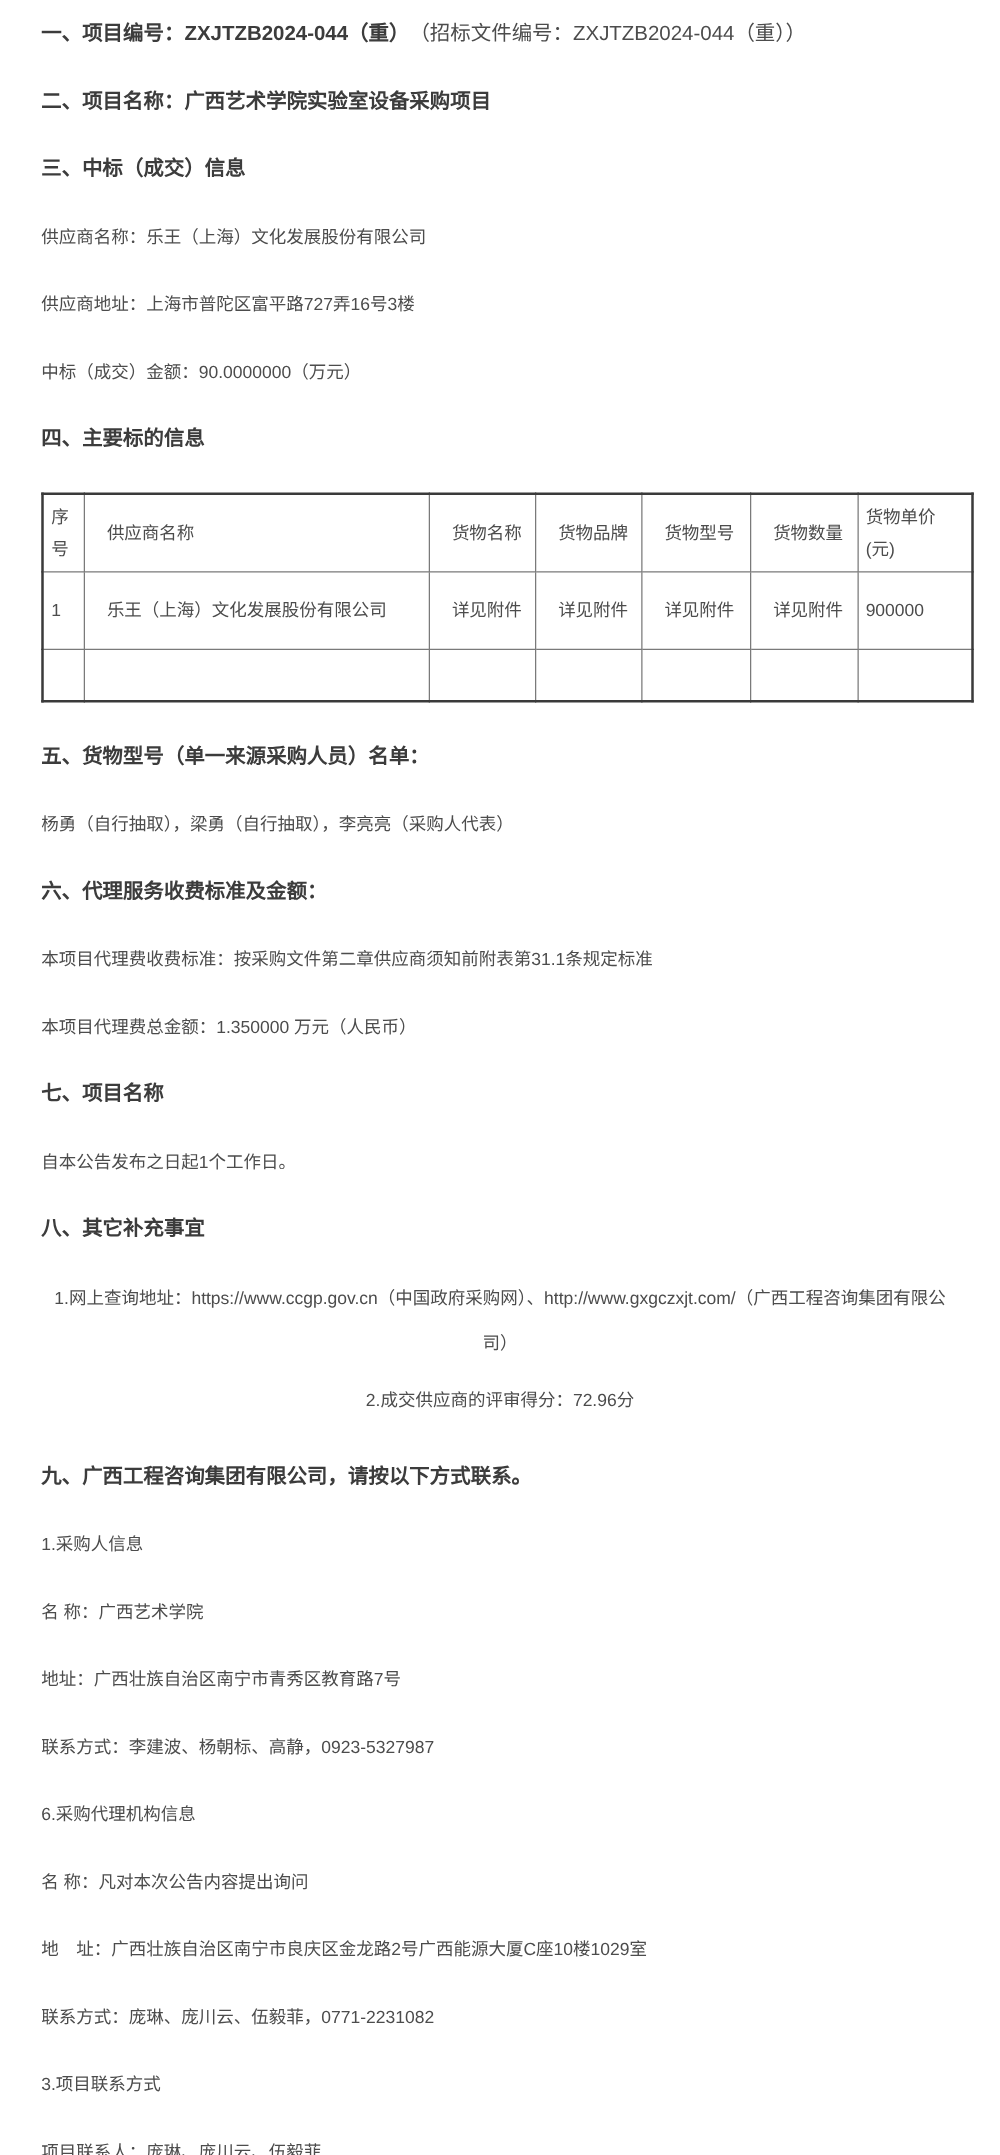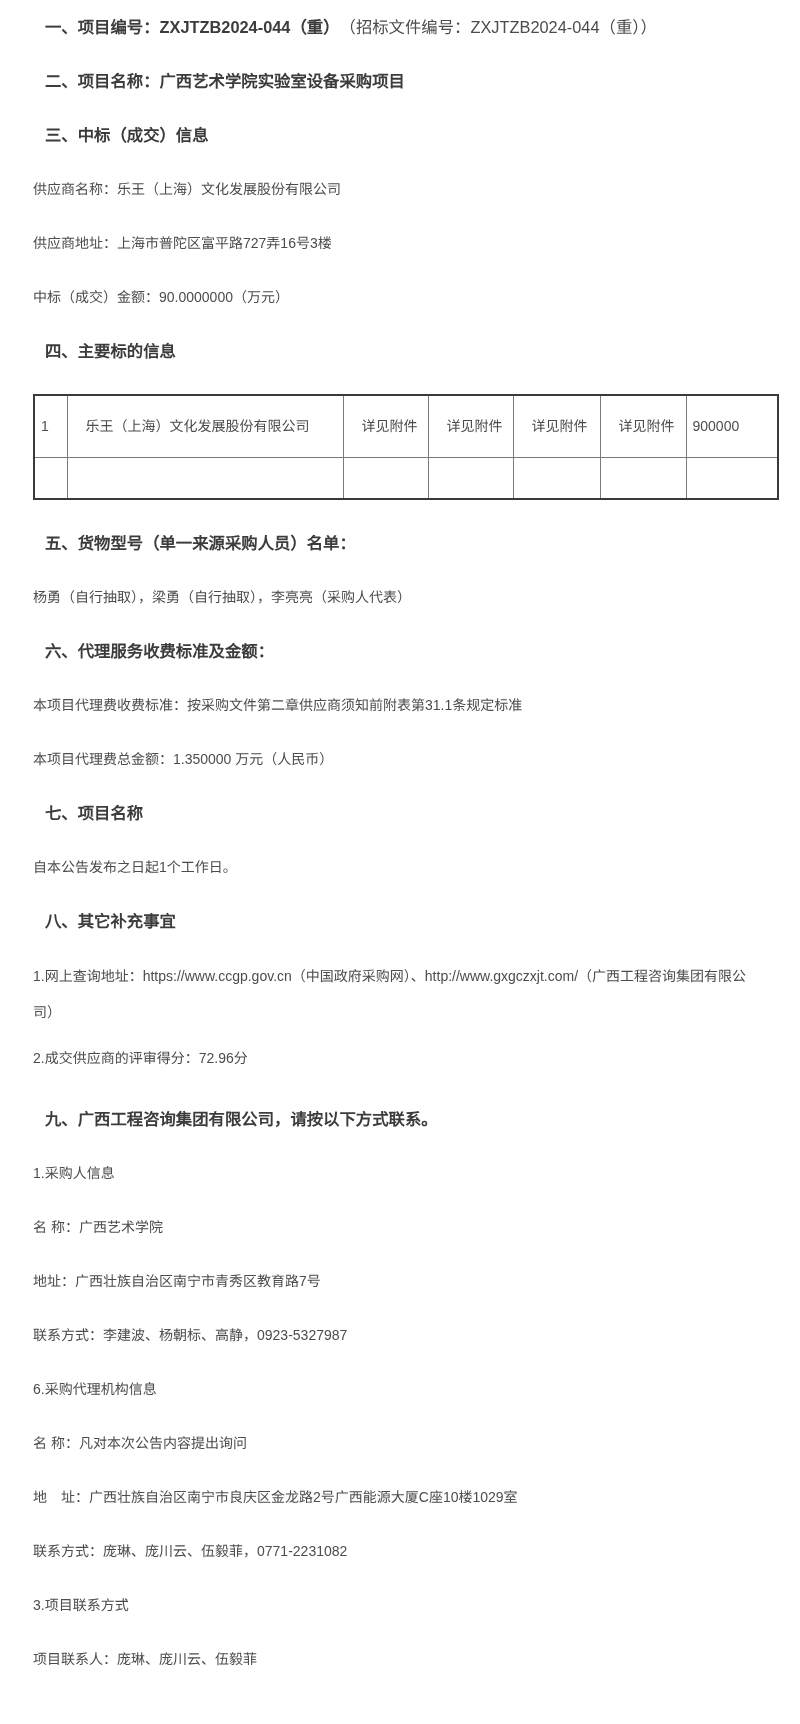--- a/index.html
+++ b/index.html
@@ -3,25 +3,25 @@
 <meta charset="utf-8">
 <style>
   html,body{margin:0;padding:0;background:#ffffff;}
   body{
     width:800px;min-height:1724px;box-sizing:border-box;
     padding:16px 33px 20px 33px;
     font-family:"Liberation Sans","DejaVu Sans",sans-serif;
     font-size:14px;color:#4c4c4c;
   }
   .para{margin:32px 0 0 0;line-height:22px;font-weight:normal;}
-  .heading{margin:32px 0 0 12px;line-height:22px;font-weight:bold;color:#3c3c3c;}
+  .heading{margin:32px 0 0 0;line-height:22px;font-weight:bold;color:#3c3c3c;}
   .first{margin-top:0;}
   .heading .normal-part{font-weight:normal;color:#4c4c4c;}
   
-  .supp-line{margin:10px 0 0 0;line-height:36px;}
+  .supp-line{margin:10px 0 0 0;line-height:36px;text-align:center;}
   .supp-first{margin-top:26px;}
   
   table.goods{
     width:100%;margin-top:32px;border-collapse:collapse;table-layout:fixed;
     border:2px solid #3a3a3a;
   }
   table.goods td,table.goods th{
     border:1px solid #7a7a7a;
     padding:4px 6px;vertical-align:middle;
     font-weight:normal;text-align:left;color:#4c4c4c;
@@ -60,20 +60,29 @@
   <colgroup>
     <col class="c-seq">
       <col class="c-name">
       <col class="c-g1">
       <col class="c-g2">
       <col class="c-g3">
       <col class="c-g4">
       <col class="c-price">
   </colgroup>
   <tbody>
+    <tr class="hdr-row">
+      <th>序号</th>
+      <th class="indent">供应商名称</th>
+      <th class="indent">货物名称</th>
+      <th class="indent">货物品牌</th>
+      <th class="indent">货物型号</th>
+      <th class="indent">货物数量</th>
+      <th>货物单价(元)</th>
+    </tr>
     <tr class="data-row">
       <td>1</td>
       <td class="indent">乐王（上海）文化发展股份有限公司</td>
       <td class="indent">详见附件</td>
       <td class="indent">详见附件</td>
       <td class="indent">详见附件</td>
       <td class="indent">详见附件</td>
       <td class="price-cell">900000</td>
     </tr>
     <tr class="empty-row">

